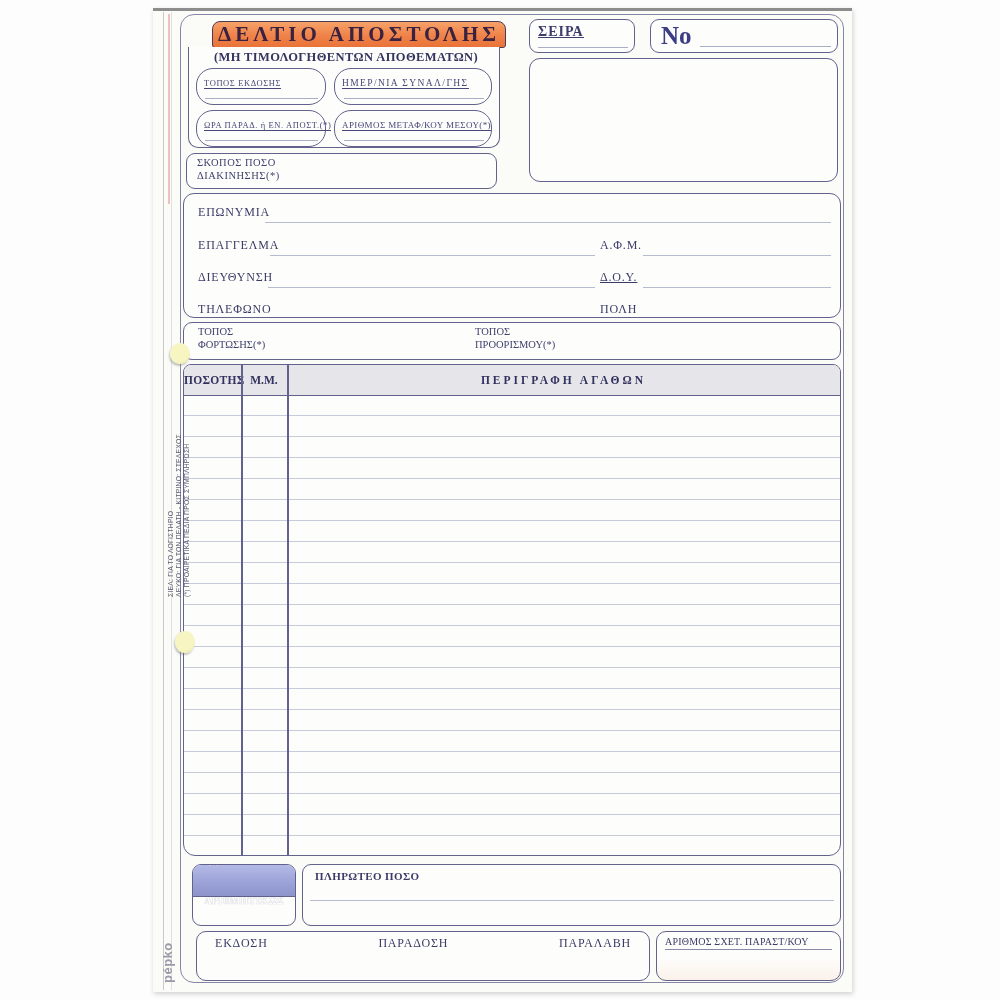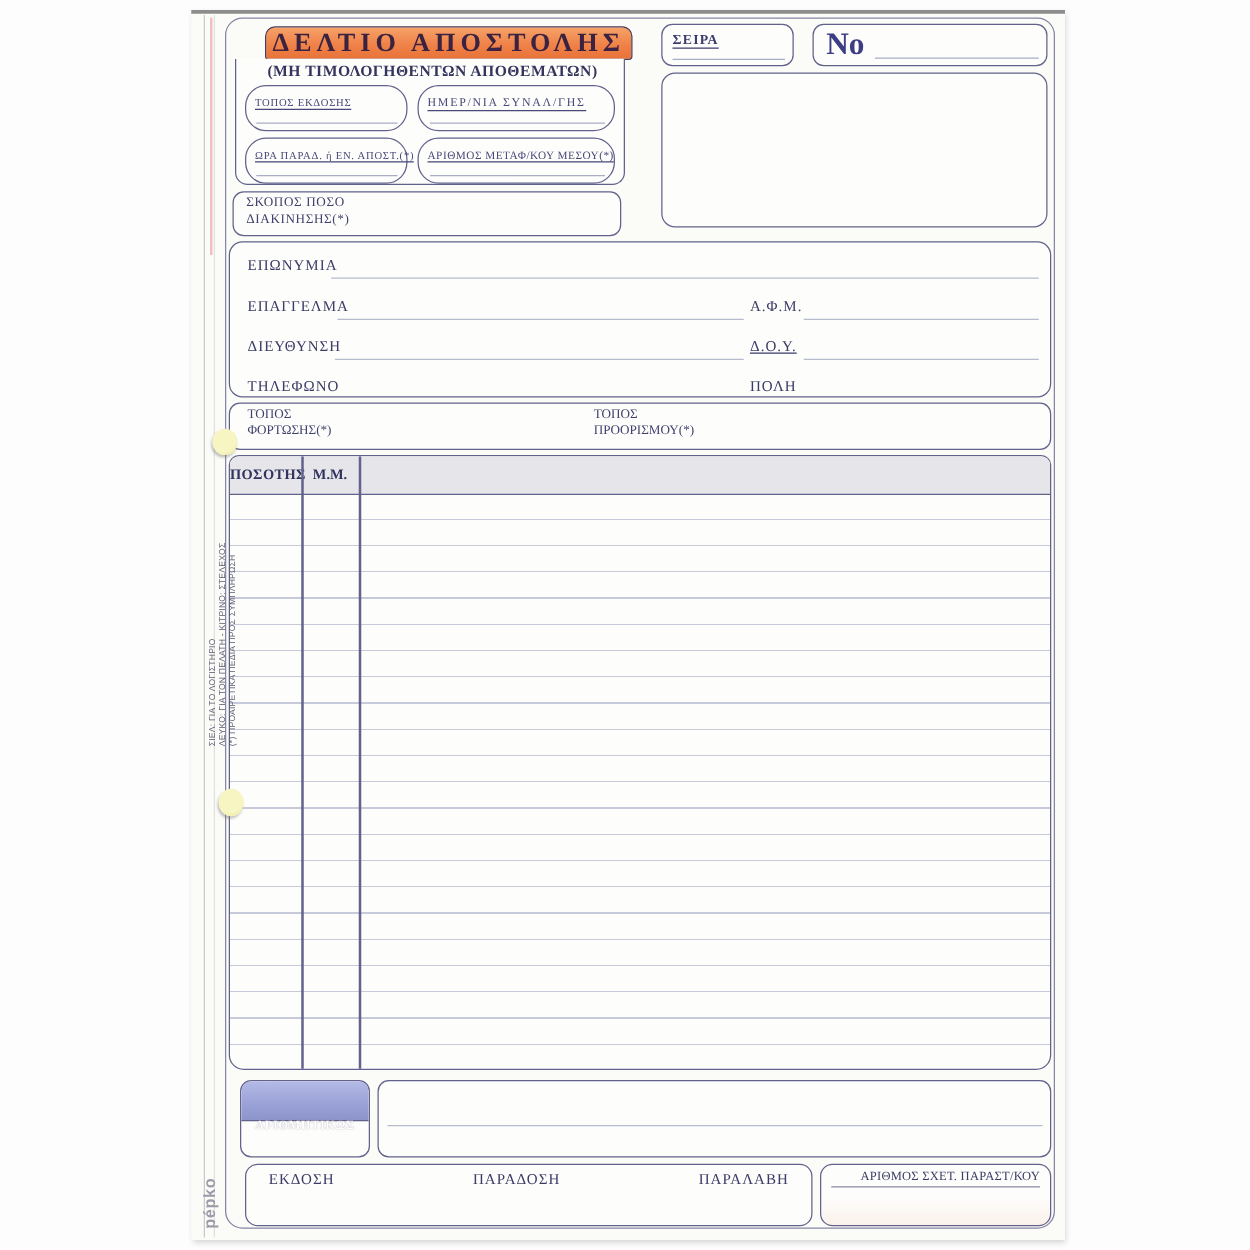--- a/index.html
+++ b/index.html
@@ -57,21 +57,21 @@
     border-bottom:1px solid #47477a;line-height:10px;white-space:nowrap;
   }
   .fb-b .lbl{font-size:9.5px;letter-spacing:1.4px;}
   .fb-d .lbl{font-size:9px;letter-spacing:.4px;}
   .wline{position:absolute;height:1px;background:#a9adc5;}
   
   .purpose-box{left:186px;top:153px;width:311px;height:36px;padding:3px 10px;}
   .purpose-box .l{font-size:10.5px;color:#41416f;line-height:12.5px;letter-spacing:.5px;}
   
   .seira-box{left:529px;top:19px;width:106px;height:34px;padding:2px 8px;}
-  .seira-box .lbl{display:inline-block;font-size:11px;font-weight:bold;letter-spacing:1px;color:#3c3c6e;border-bottom:1px solid #3c3c6e;line-height:11px;}
+  .seira-box .lbl{display:inline-block;font-size:14px;font-weight:bold;letter-spacing:1px;color:#3c3c6e;border-bottom:1px solid #3c3c6e;line-height:11px;}
   .no-box{left:650px;top:19px;width:188px;height:34px;padding:0 10px;}
   .no-box .no{font-weight:bold;font-size:25px;color:#3d3d85;line-height:32px;}
   .bigbox{left:529px;top:58px;width:309px;height:124px;border-radius:11px;}
   
   .cust-box{left:183px;top:193px;width:658px;height:125px;border-radius:11px;}
   .cust-lbl{font-size:12px;letter-spacing:.8px;color:#3b3b68;white-space:nowrap;}
   .hline{position:absolute;height:1px;background:#b7bbce;}
   
   .topos-box{left:183px;top:322px;width:658px;height:38px;border-radius:9px;}
   
@@ -106,21 +106,21 @@
     display:flex;flex-direction:column;align-items:center;justify-content:center;gap:28px;
   }
   .qty-head .q{font-weight:bold;font-size:10px;color:#ffffff;line-height:11.5px;letter-spacing:.4px;text-shadow:0 0 1px rgba(60,60,110,.5);}
   .pay-box{left:302px;top:864px;width:539px;height:62px;border-radius:9px;padding:5px 12px;}
   .pay-box .l{font-weight:bold;font-size:11px;color:#3b3b68;line-height:13px;letter-spacing:.4px;}
   
   .sig-box{left:196px;top:931px;width:454px;height:50px;border-radius:10px;display:flex;justify-content:space-between;padding:4px 18px 0 18px;}
   .sig-box .s{font-size:12px;color:#3b3b68;letter-spacing:.8px;}
   .rel-box{left:656px;top:931px;width:185px;height:50px;border-radius:10px;padding:4px 8px;
     background:linear-gradient(180deg,#fdfdfb 55%,#fbf1ea 100%);}
-  .rel-box .lbl{display:block;text-align:right;font-size:10px;color:#3b3b68;letter-spacing:.2px;border-bottom:1px solid #8a8aa8;padding-bottom:2px;white-space:nowrap;}
+  .rel-box .lbl{display:block;text-align:left;font-size:10px;color:#3b3b68;letter-spacing:.2px;border-bottom:1px solid #8a8aa8;padding-bottom:2px;white-space:nowrap;}
   
   .side-notes{
     left:167px;top:597px;width:190px;
     transform:rotate(-90deg);transform-origin:0 0;
     font-family:"Liberation Sans","DejaVu Sans",sans-serif;
     font-size:6.8px;line-height:8.2px;color:#5a5a72;letter-spacing:.2px;white-space:nowrap;
   }
   
   .hole{border-radius:50%;background:radial-gradient(circle at 40% 35%,#f7f5c2 60%,#e8e49a 100%);box-shadow:-1px 2px 2px rgba(120,120,120,.45);}
   .hole1{left:170px;top:343px;width:20px;height:21px;}
@@ -200,33 +200,35 @@
 </div>
 <div class="abs" style="left:475px;top:326px;">
   <div class="l" style="font-size:10.5px;color:#41416f;line-height:12.5px;">ΤΟΠΟΣ</div>
   <div class="l" style="font-size:10.5px;color:#41416f;line-height:12.5px;">ΠΡΟΟΡΙΣΜΟΥ(*)</div>
 </div>
 
 <div class="abs goods-table">
   <div class="gt-header">
     <div class="h gt-h1">ΠΟΣΟΤΗΣ</div>
     <div class="h gt-h2">Μ.Μ.</div>
+    <div class="h gt-h3">ΠΕΡΙΓΡΑΦΗ ΑΓΑΘΩΝ</div>
   </div>
   <div class="gt-body"></div>
   <div class="gt-col1"></div>
   <div class="gt-col2"></div>
 </div>
 
 <div class="abs qty-box">
   <div class="qty-head">
     <div class="q">(*)ΠΟΣΟΤΗΤΑ</div>
     <div class="q">ΑΡΙΘΜΗΤΙΚΩΣ</div>
   </div>
 </div>
 <div class="abs box pay-box">
+  <div class="l">ΠΛΗΡΩΤΕΟ ΠΟΣΟ</div>
 </div>
 <div class="abs hline" style="left:310px;top:900px;width:524px;"></div>
 
 <div class="abs box sig-box">
   <span class="s">ΕΚΔΟΣΗ</span>
   <span class="s">ΠΑΡΑΔΟΣΗ</span>
   <span class="s">ΠΑΡΑΛΑΒΗ</span>
 </div>
 <div class="abs box rel-box">
   <span class="lbl">ΑΡΙΘΜΟΣ ΣΧΕΤ. ΠΑΡΑΣΤ/ΚΟΥ</span>

